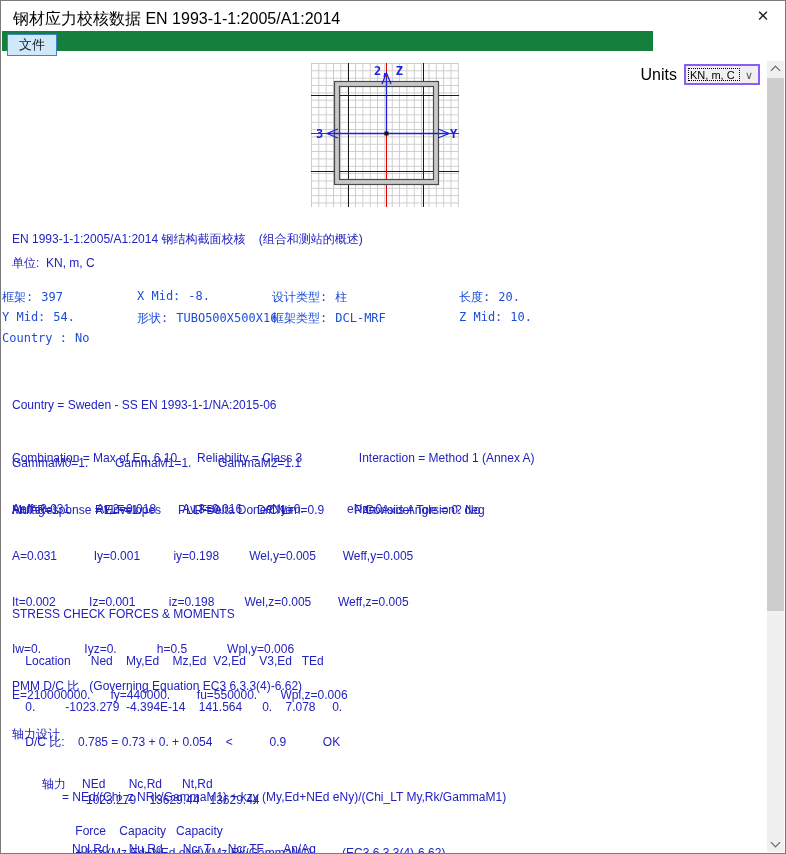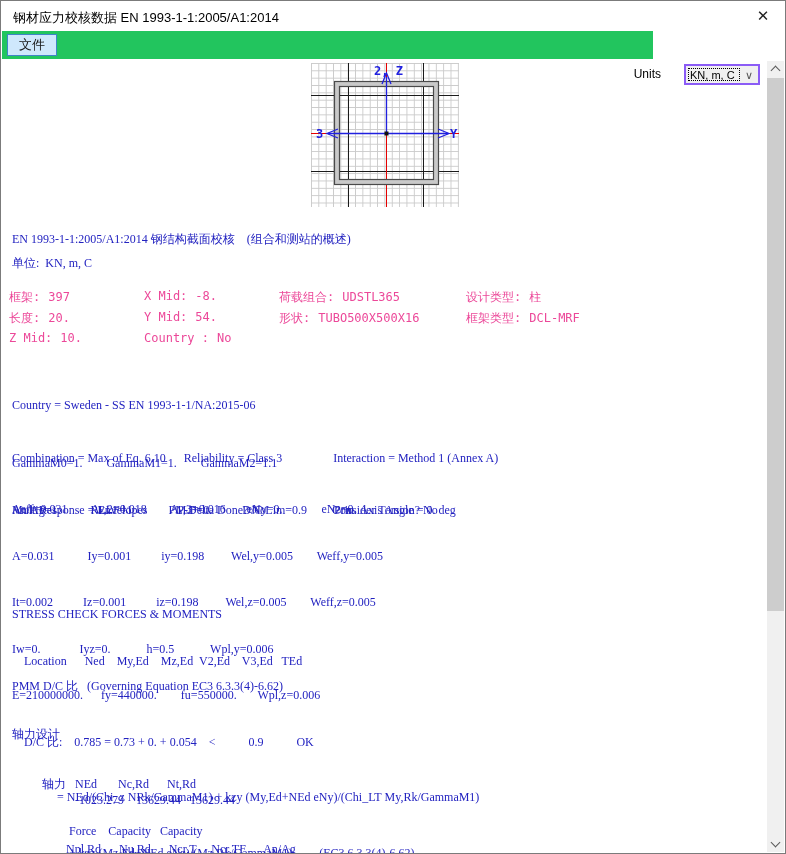--- a/index.html
+++ b/index.html
@@ -4,33 +4,33 @@
 <style>
   * { margin:0; padding:0; box-sizing:border-box; }
   html,body { background:#ffffff; }
   body { font-family:"Liberation Sans", sans-serif; }
   #window {
     position:relative; width:786px; height:854px; background:#fff;
     border:1px solid #7b7b7b; overflow:hidden;
   }
   
   #titlebar { position:absolute; left:0; top:0; right:0; height:30px; background:#fff; }
-  #title-text { position:absolute; left:12px; top:8px; font-size:13px; color:#000; }
+  #title-text { position:absolute; left:12px; top:8px; font-size:16px; color:#000; }
   #close-btn { position:absolute; right:10px; top:5px; width:24px; height:20px;
     text-align:center; font-size:15px; line-height:20px; color:#222; cursor:default; }
   
-  #menubar { position:absolute; left:1px; top:30px; width:651px; height:28px; background:#22c55e; }
+  #menubar { position:absolute; left:1px; top:30px; width:651px; height:20px; background:#15803d; }
   #file-btn { position:absolute; left:5px; top:3px; height:22px; padding:0 11px;
     background:#cfe8fc; border:1px solid #3f85c6; font-size:13px; color:#1a1a1a;
     line-height:20px; }
   
   #content { position:absolute; left:1px; top:60px; right:1px; bottom:1px; background:#fff; }
   
   #units-row { position:absolute; top:3px; right:24px; height:22px; }
-  #units-label { font-size:12px; color:#000; margin-right:23px; vertical-align:top; line-height:21px; display:inline-block; }
+  #units-label { font-size:16px; color:#000; margin-right:7px; vertical-align:top; line-height:21px; display:inline-block; }
   #units-combo { display:inline-block; width:76px; height:21px; background:#f0f0f0;
     border:2px solid #8b5cf6; position:relative; vertical-align:top; }
   #units-value { position:absolute; left:2px; top:2px; right:18px; bottom:2px;
     font-size:11px; color:#000; line-height:15px; padding:0 2px;
     outline:1px dotted #000; outline-offset:-1px; white-space:nowrap; overflow:hidden; }
   #units-chevron { position:absolute; right:1px; top:1px; width:16px; bottom:1px;
     text-align:center; font-size:11px; color:#555; line-height:17px; }
   
   #vscroll { position:absolute; top:0; right:0; bottom:0; width:17px; background:#f0f0f0; }
   .sb-btn { position:absolute; left:0; width:17px; height:17px; background:#f0f0f0; }
@@ -39,26 +39,26 @@
   #sb-down .sb-arrow { bottom:6px; transform:rotate(45deg); }
   #sb-thumb { position:absolute; left:0; top:17px; width:17px; height:533px; background:#cdcdcd; }
   
   #diagram { position:absolute; left:309px; top:2px; width:148px; height:144px;
     background-image:
       linear-gradient(to right, #cbcbcb 1px, transparent 1px),
       linear-gradient(to bottom, #cbcbcb 1px, transparent 1px);
     background-size:7.35px 7.35px; }
   #diagram svg { position:absolute; left:0; top:0; }
   
-  .rpt { position:absolute; left:10px; font-family:Liberation Serif, serif;
+  .rpt { position:absolute; left:10px; font-family:Liberation Sans, sans-serif;
     font-size:12px; color:#2222c0; white-space:pre; line-height:15.5px; }
   .cjk-line { line-height:17px; }
-  #info-grid { position:absolute; left:7px; top:228px; display:grid;
+  #info-grid { position:absolute; left:0; top:228px; display:grid;
     grid-template-columns:135px 135px 187px auto; grid-auto-rows:21px;
-    font-family:"DejaVu Sans Mono", monospace; font-size:12px; color:#ec4899; white-space:pre; }
+    font-family:"DejaVu Sans Mono", monospace; font-size:12px; color:#1d4ed8; white-space:pre; }
   #info-grid .val { margin-left:8px; }
   #axial-row-label { position:absolute; left:30px; top:0; }
 </style>
 </head>
 <body>
 
 <div id="window">
 
   <div id="titlebar">
     <span id="title-text">钢材应力校核数据  EN 1993-1-1:2005/A1:2014</span>
@@ -101,21 +101,20 @@
         <text x="139" y="75" font-family="DejaVu Sans Mono, monospace" font-size="12" font-weight="bold" fill="#2020e0">Y</text>
       </svg>
     </div>
 
     <div class="rpt cjk-line" style="top:170px">EN 1993-1-1:2005/A1:2014 钢结构截面校核    (组合和测站的概述)</div>
     <div class="rpt cjk-line" style="top:194px">单位:  KN, m, C</div>
 
     <div id="info-grid">
       <div><span>框架:</span><span class="val">397</span></div>
       <div><span>X Mid:</span><span class="val">-8.</span></div>
-      <div><span>荷载组合:</span><span class="val">UDSTL365</span></div>
       <div><span>设计类型:</span><span class="val">柱</span></div>
       <div><span>长度:</span><span class="val">20.</span></div>
       <div><span>Y Mid:</span><span class="val">54.</span></div>
       <div><span>形状:</span><span class="val">TUBO500X500X16</span></div>
       <div><span>框架类型:</span><span class="val">DCL-MRF</span></div>
       <div><span>Z Mid:</span><span class="val">10.</span></div>
       <div><span>Country :</span><span class="val">No</span></div>
     </div>
 
     <div class="rpt" style="top:301px;line-height:17.5px">
@@ -133,20 +132,21 @@
       <div>Aeff=0.031        Av,2=0.018        Av,3=0.016       eNy=0.             eNz=0.</div>
       <div>A=0.031           Iy=0.001          iy=0.198         Wel,y=0.005        Weff,y=0.005</div>
       <div>It=0.002          Iz=0.001          iz=0.198         Wel,z=0.005        Weff,z=0.005</div>
       <div>Iw=0.             Iyz=0.            h=0.5            Wpl,y=0.006</div>
       <div>E=210000000.      fy=440000.        fu=550000.       Wpl,z=0.006</div>
     </div>
 
     <div class="rpt" style="top:515px">
       <div>STRESS CHECK FORCES &amp; MOMENTS</div>
       <div>    Location      Ned    My,Ed    Mz,Ed  V2,Ed    V3,Ed   TEd</div>
+      <div>    0.         -1023.279  -4.394E-14    141.564      0.    7.078     0.</div>
     </div>
 
     <div class="rpt" style="top:579px;line-height:18.5px">
       <div>PMM D/C 比   (Governing Equation EC3 6.3.3(4)-6.62)</div>
       <div>    D/C 比:    0.785 = 0.73 + 0. + 0.054    &lt;           0.9           OK</div>
       <div>               = NEd/(Chi_z NRk/GammaM1) + kzy (My,Ed+NEd eNy)/(Chi_LT My,Rk/GammaM1)</div>
       <div>                   + kzz (Mz,Ed+NEd eNz)/(Mz,Rk/GammaM1)         (EC3 6.3.3(4)-6.62)</div>
     </div>
 
     <div class="rpt cjk-line" style="top:665px">轴力设计</div>

